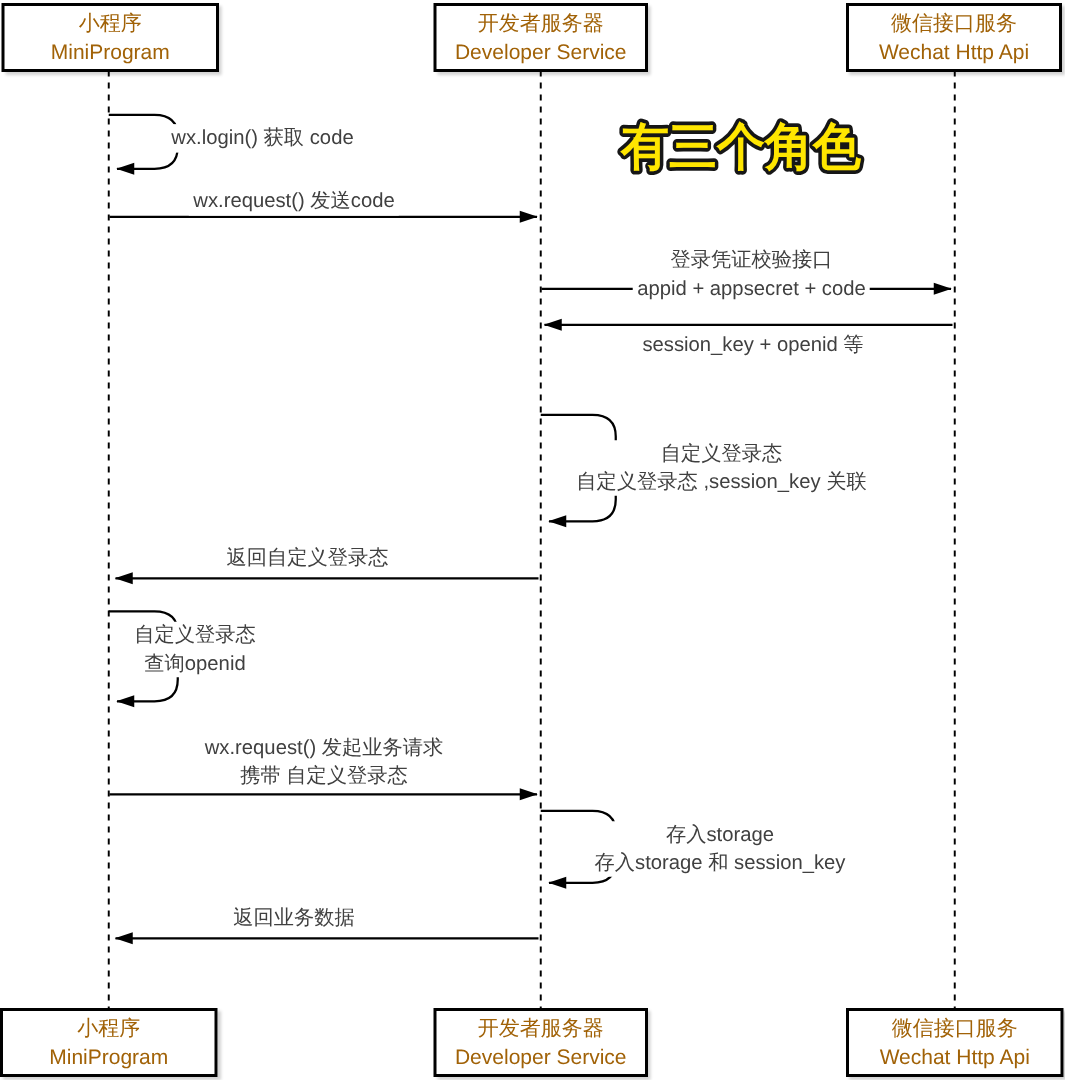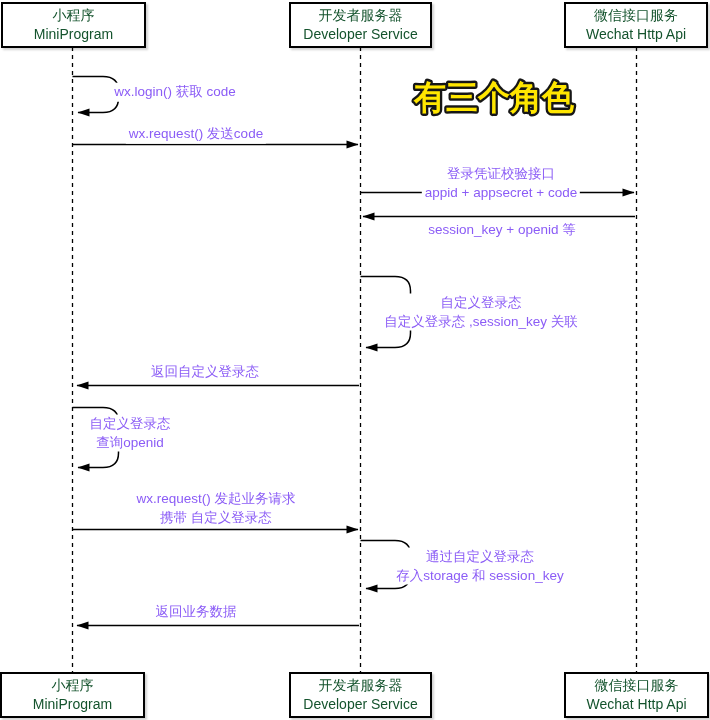--- a/index.html
+++ b/index.html
@@ -27,30 +27,30 @@
     border: 2px solid #000000;
     background: #ffffff;
     box-shadow: 2px 2px 2px rgba(0,0,0,0.18);
     display: flex;
     flex-direction: column;
     justify-content: center;
     align-items: center;
     text-align: center;
     font-size: 14px;
     line-height: 19px;
-    color: #14532d;
+    color: #a16207;
   }
   .msg {
     position: absolute;
     transform: translate(-50%, -50%);
     background: #ffffff;
     text-align: center;
     font-size: 13.5px;
     line-height: 18.5px;
-    color: #8b5cf6;
+    color: #404040;
     white-space: nowrap;
     padding: 0 3px;
   }
 </style>
 </head>
 <body>
 
 <div class="canvas">
 
   <svg class="layer" width="710" height="720" viewBox="0 0 710 720">
@@ -101,21 +101,21 @@
   </div>
   <div class="msg" style="left:130px; top:433px;">
     <div>自定义登录态</div>
     <div>查询openid</div>
   </div>
   <div class="msg" style="left:204px; top:508px;margin-left:12px;">
     <div>wx.request() 发起业务请求</div>
     <div>携带 自定义登录态</div>
   </div>
   <div class="msg" style="left:480px; top:566px;">
-    <div>通过自定义登录态</div>
+    <div>存入storage</div>
     <div>存入storage 和 session_key</div>
   </div>
   <div class="msg" style="left:196px; top:612px;">
     <div>返回业务数据</div>
   </div>
 
   <div class="actor" style="left:1px;   top:2px; width:145px;">
     <div>小程序</div>
     <div>MiniProgram</div>
   </div>

